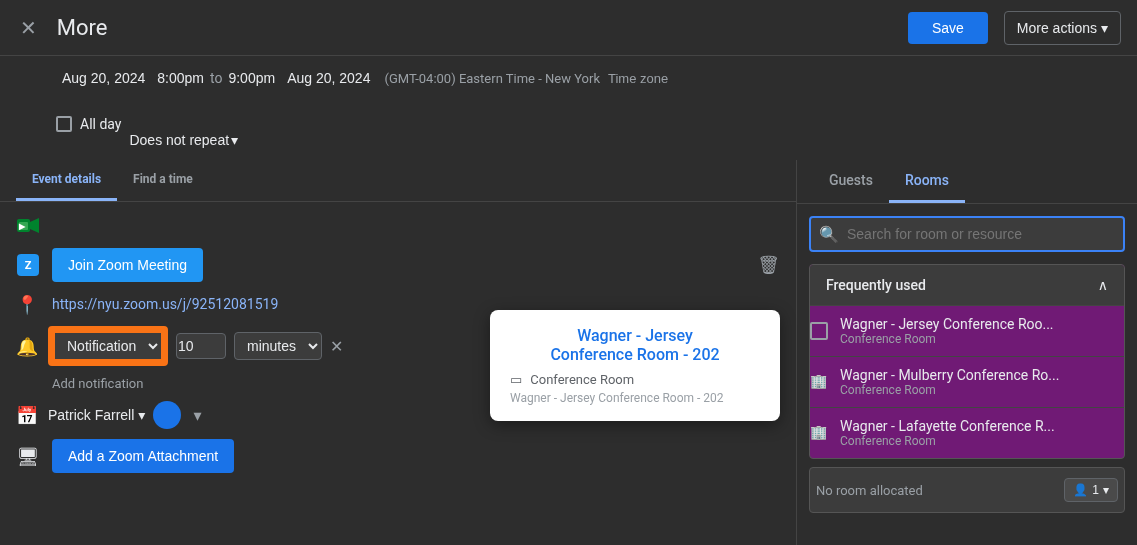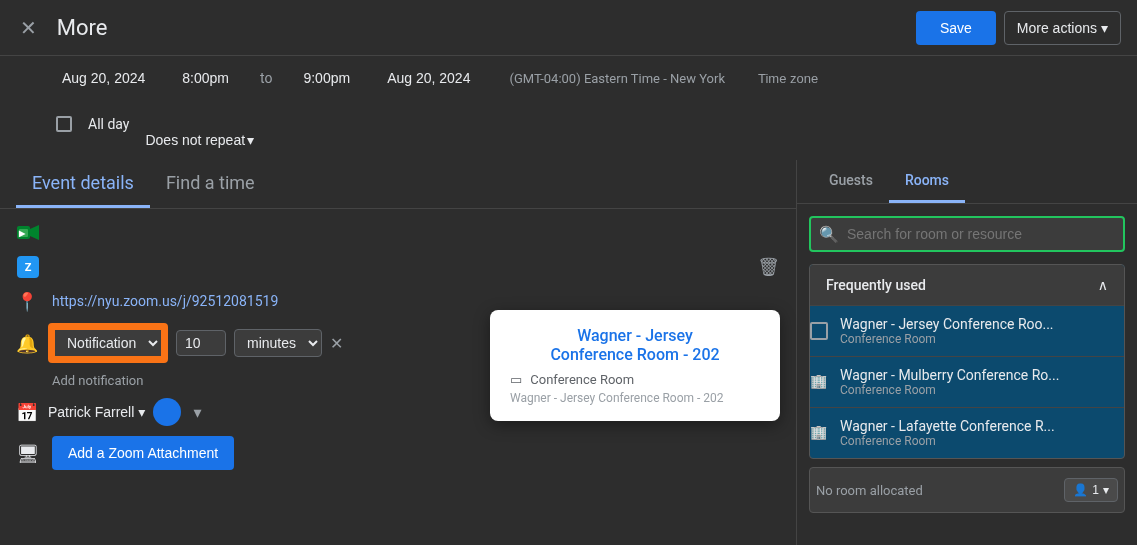--- a/index.html
+++ b/index.html
@@ -40,21 +40,22 @@
       line-height: 1;
     }
     .event-title {
       font-size: 22px;
       font-weight: 400;
       color: #e8eaed;
       flex: 1;
     }
     .header-actions {
       display: flex;
-      gap: 8px;
+      align-items: center;
+      gap: 16px;
     }
     .save-btn {
       background: #1a73e8;
       color: white;
       border: none;
       border-radius: 4px;
       padding: 8px 24px;
       font-size: 14px;
       font-weight: 500;
       cursor: pointer;
@@ -70,21 +71,21 @@
       display: flex;
       align-items: center;
       gap: 4px;
     }
 
     
     .datetime-row {
       display: flex;
       align-items: center;
       padding: 12px 16px 8px 56px;
-      gap: 25px;
+      gap: 0;
       font-size: 14px;
       color: #e8eaed;
     }
     .datetime-btn {
       background: none;
       border: none;
       color: #e8eaed;
       font-size: 14px;
       cursor: pointer;
       padding: 2px 6px;
@@ -98,21 +99,21 @@
       font-size: 13px;
       cursor: pointer;
       margin-left: 8px;
     }
 
     
     .allday-row {
       display: flex;
       align-items: center;
       padding: 4px 16px 12px 56px;
-      gap: 16px;
+      gap: 8px;
     }
     .checkbox {
       width: 16px;
       height: 16px;
       border: 2px solid #9aa0a6;
       border-radius: 2px;
       cursor: pointer;
       background: none;
     }
     .allday-label {
@@ -149,25 +150,25 @@
 
     
     .tabs-row {
       display: flex;
       padding: 0 16px 0 16px;
       border-bottom: 1px solid #444;
       background: #2d2d2d;
     }
     .tab {
       padding: 12px 16px;
-      font-size: 18px;
+      font-size: 12px;
       cursor: pointer;
       border-bottom: 3px solid transparent;
       color: #9aa0a6;
-      font-weight: 400;
+      font-weight: 700;
     }
     .tab.active {
       color: #8ab4f8;
       border-bottom: 3px solid #8ab4f8;
     }
 
     
     .form-area {
       padding: 12px 16px;
       display: flex;
@@ -248,21 +249,21 @@
       border-radius: 4px;
       padding: 4px 8px;
       font-size: 14px;
       cursor: pointer;
     }
     .notif-value {
       background: #3c3c3c;
       border: 1px solid #5f6368;
       color: #e8eaed;
       border-radius: 4px;
-      padding: 4px 8px;
+      padding: 4px 1px;
       font-size: 14px;
       width: 50px;
     }
     .notif-unit-select {
       background: #3c3c3c;
       border: 1px solid #5f6368;
       color: #e8eaed;
       border-radius: 4px;
       padding: 4px 8px;
       font-size: 14px;
@@ -348,39 +349,39 @@
       border-bottom: 3px solid #8ab4f8;
     }
 
     .search-room-container {
       padding: 12px;
       position: relative;
     }
     .search-room-input {
       width: 100%;
       background: #3c3c3c;
-      border: 2px solid #22c55e;
+      border: 2px solid #3b82f6;
       border-radius: 4px;
       color: #e8eaed;
       font-size: 14px;
       padding: 8px 12px 8px 36px;
       outline: none;
     }
     .search-icon-pos {
       position: absolute;
       left: 22px;
       top: 50%;
       transform: translateY(-50%);
       color: #9aa0a6;
       font-size: 16px;
       pointer-events: none;
     }
 
     .rooms-dropdown {
-      background: #0c4a6e;
+      background: #701a75;
       border: 1px solid #555;
       border-radius: 4px;
       margin: 0 12px;
       overflow: hidden;
     }
 
     .frequently-used-header {
       display: flex;
       align-items: center;
       justify-content: space-between;
@@ -546,20 +547,21 @@
             </svg>
           </div>
         </div>
 
         <div class="zoom-row">
           <div class="icon-placeholder">
             <div style="width:22px;height:22px;background:#2196f3;border-radius:4px;display:flex;align-items:center;justify-content:center;">
               <span style="color:white;font-size:11px;font-weight:bold;">Z</span>
             </div>
           </div>
+          <button class="zoom-btn">Join Zoom Meeting</button>
           <button class="delete-btn">🗑</button>
         </div>
 
         <div class="row-with-icon">
           <div class="icon-placeholder">
             <span style="font-size:18px;">📍</span>
           </div>
           <a class="zoom-link" href="#">https://nyu.zoom.us/j/92512081519</a>
         </div>
 

